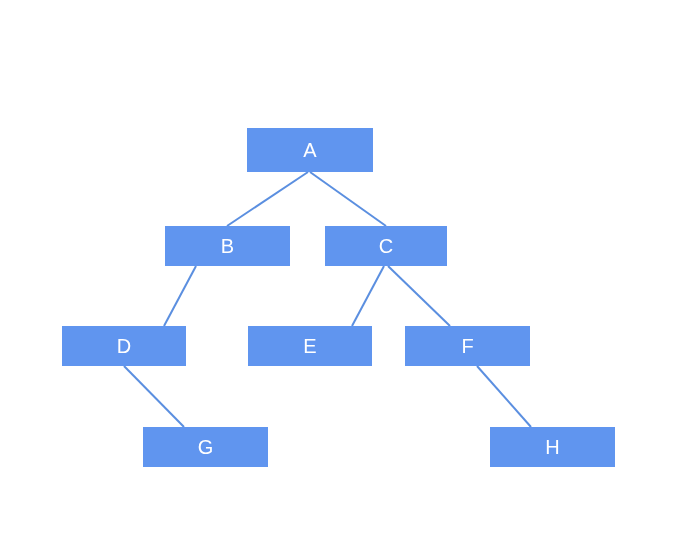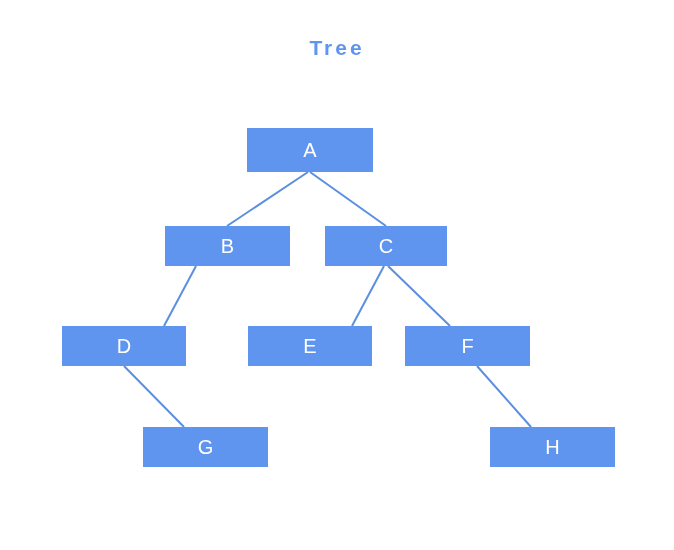--- a/index.html
+++ b/index.html
@@ -56,21 +56,20 @@
   }
   .node-label {
     pointer-events: none;
   }
 </style>
 </head>
 <body>
 
 <div id="canvas">
 
-  <div id="diagram-title">Tree</div>
 
   <svg id="edge-layer" viewBox="0 0 674 550">
       <line x1="308" y1="172" x2="227" y2="226" stroke="#5b8fe0" stroke-width="2"></line>
       <line x1="310" y1="172" x2="386" y2="226" stroke="#5b8fe0" stroke-width="2"></line>
       <line x1="196" y1="266" x2="164" y2="326" stroke="#5b8fe0" stroke-width="2"></line>
       <line x1="384" y1="266" x2="352" y2="326" stroke="#5b8fe0" stroke-width="2"></line>
       <line x1="388" y1="266" x2="450" y2="326" stroke="#5b8fe0" stroke-width="2"></line>
       <line x1="124" y1="366" x2="184" y2="427" stroke="#5b8fe0" stroke-width="2"></line>
       <line x1="477" y1="366" x2="531" y2="427" stroke="#5b8fe0" stroke-width="2"></line>
     </svg>

